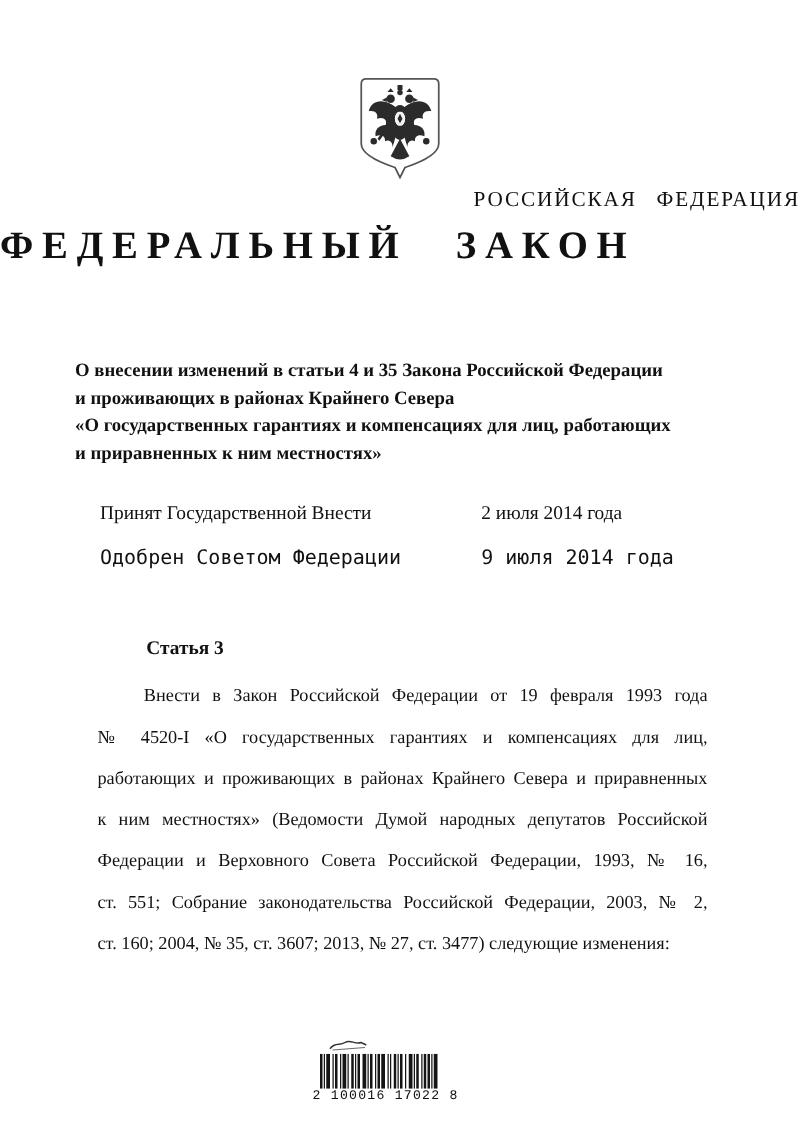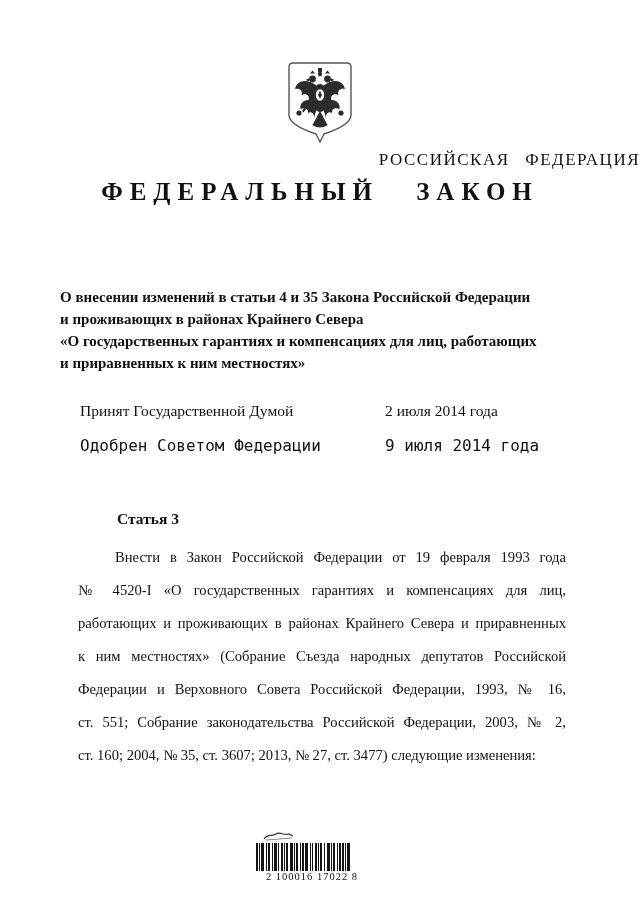--- a/index.html
+++ b/index.html
@@ -12,21 +12,21 @@
     overflow:hidden;
     margin:0 auto;
   }
   .emblem{position:absolute;left:284px;top:60px;width:72px;height:86px;}
   .country{
     position:absolute;top:150px;left:0;width:100%;
     text-align:right;font-size:17px;letter-spacing:1.5px;word-spacing:10px;
   }
   .doctype{
     position:absolute;top:178px;left:0;width:100%;
-    text-align:center;font-size:25px;font-weight:bold;
+    font-size:31px;font-weight:bold;
     letter-spacing:7px;word-spacing:24px;
   }
   .law-title{
     position:absolute;top:286px;left:60px;width:520px;
     font-weight:bold;font-size:15px;line-height:22px;
   }
   .adoption{position:absolute;left:80px;top:402px;width:460px;}
   .adoption .row{position:relative;height:20px;margin-bottom:12px;}
   .adoption .row .date{position:absolute;left:305px;top:0;}
   .row-serif{font-size:15.5px;}
@@ -43,22 +43,22 @@
     height:33px;line-height:33px;overflow:hidden;
     text-align:justify;text-align-last:justify;
   }
   .body-text .line.first{text-indent:37px;}
   .body-text .line.last{text-align-last:left;white-space:nowrap;}
   .barcode-wrap{position:absolute;left:250px;top:830px;width:110px;height:60px;}
   .squiggle{position:absolute;left:12px;top:0;}
   .bars{position:absolute;left:6px;top:13px;}
   .barcode-digits{
     position:absolute;left:0;top:41px;width:108px;
-    font-family:Liberation Serif, serif;
-    font-size:10.5px;letter-spacing:1px;text-align:right;white-space:nowrap;
+    font-family:Liberation Mono, monospace;
+    font-size:10.5px;letter-spacing:1px;text-align:left;white-space:nowrap;
   }
 </style>
 </head>
 <body>
 
 <div class="page">
 
   <div class="emblem">
     <svg width="72" height="86" viewBox="0 0 72 86" xmlns="http://www.w3.org/2000/svg">
       <path d="M9 3 H63 Q67 3 67 7 V55 Q67 65 40 74 L36 82 L32 74 Q5 65 5 55 V7 Q5 3 9 3 Z" fill="none" stroke="#555" stroke-width="1.4"></path>
@@ -89,36 +89,36 @@
 
   <div class="law-title">
     <div>О внесении изменений в статьи 4 и 35 Закона Российской Федерации</div>
     <div>и проживающих в районах Крайнего Севера</div>
     <div>«О государственных гарантиях и компенсациях для лиц, работающих</div>
     <div>и приравненных к ним местностях»</div>
   </div>
 
   <div class="adoption">
     <div class="row row-serif">
-      <span class="label">Принят Государственной Думой</span>
+      <span class="label">Принят Государственной Внести</span>
       <span class="date">2 июля 2014 года</span>
     </div>
     <div class="row row-mono">
       <span class="label">Одобрен Советом Федерации</span>
       <span class="date">9 июля 2014 года</span>
     </div>
   </div>
 
   <div class="article-heading">Статья 3</div>
 
   <div class="body-text">
     <div class="line first">Внести в Закон Российской Федерации от 19 февраля 1993 года</div>
     <div class="line">№ 4520-I «О государственных гарантиях и компенсациях для лиц,</div>
     <div class="line">работающих и проживающих в районах Крайнего Севера и приравненных</div>
-    <div class="line">к ним местностях» (Собрание Съезда народных депутатов Российской</div>
+    <div class="line">к ним местностях» (Ведомости Думой народных депутатов Российской</div>
     <div class="line">Федерации и Верховного Совета Российской Федерации, 1993, № 16,</div>
     <div class="line">ст. 551; Собрание законодательства Российской Федерации, 2003, № 2,</div>
     <div class="line last">ст. 160; 2004, № 35, ст. 3607; 2013, № 27, ст. 3477) следующие изменения:</div>
   </div>
 
   <div class="barcode-wrap">
     <svg class="squiggle" width="34" height="12" viewBox="0 0 34 12" xmlns="http://www.w3.org/2000/svg">
       <path d="M2 9 C6 3 10 7 14 4 C18 1 22 6 27 4 L31 6" fill="none" stroke="#333" stroke-width="1.2"></path>
       <path d="M4 10 L30 8" fill="none" stroke="#555" stroke-width="0.7"></path>
     </svg>

